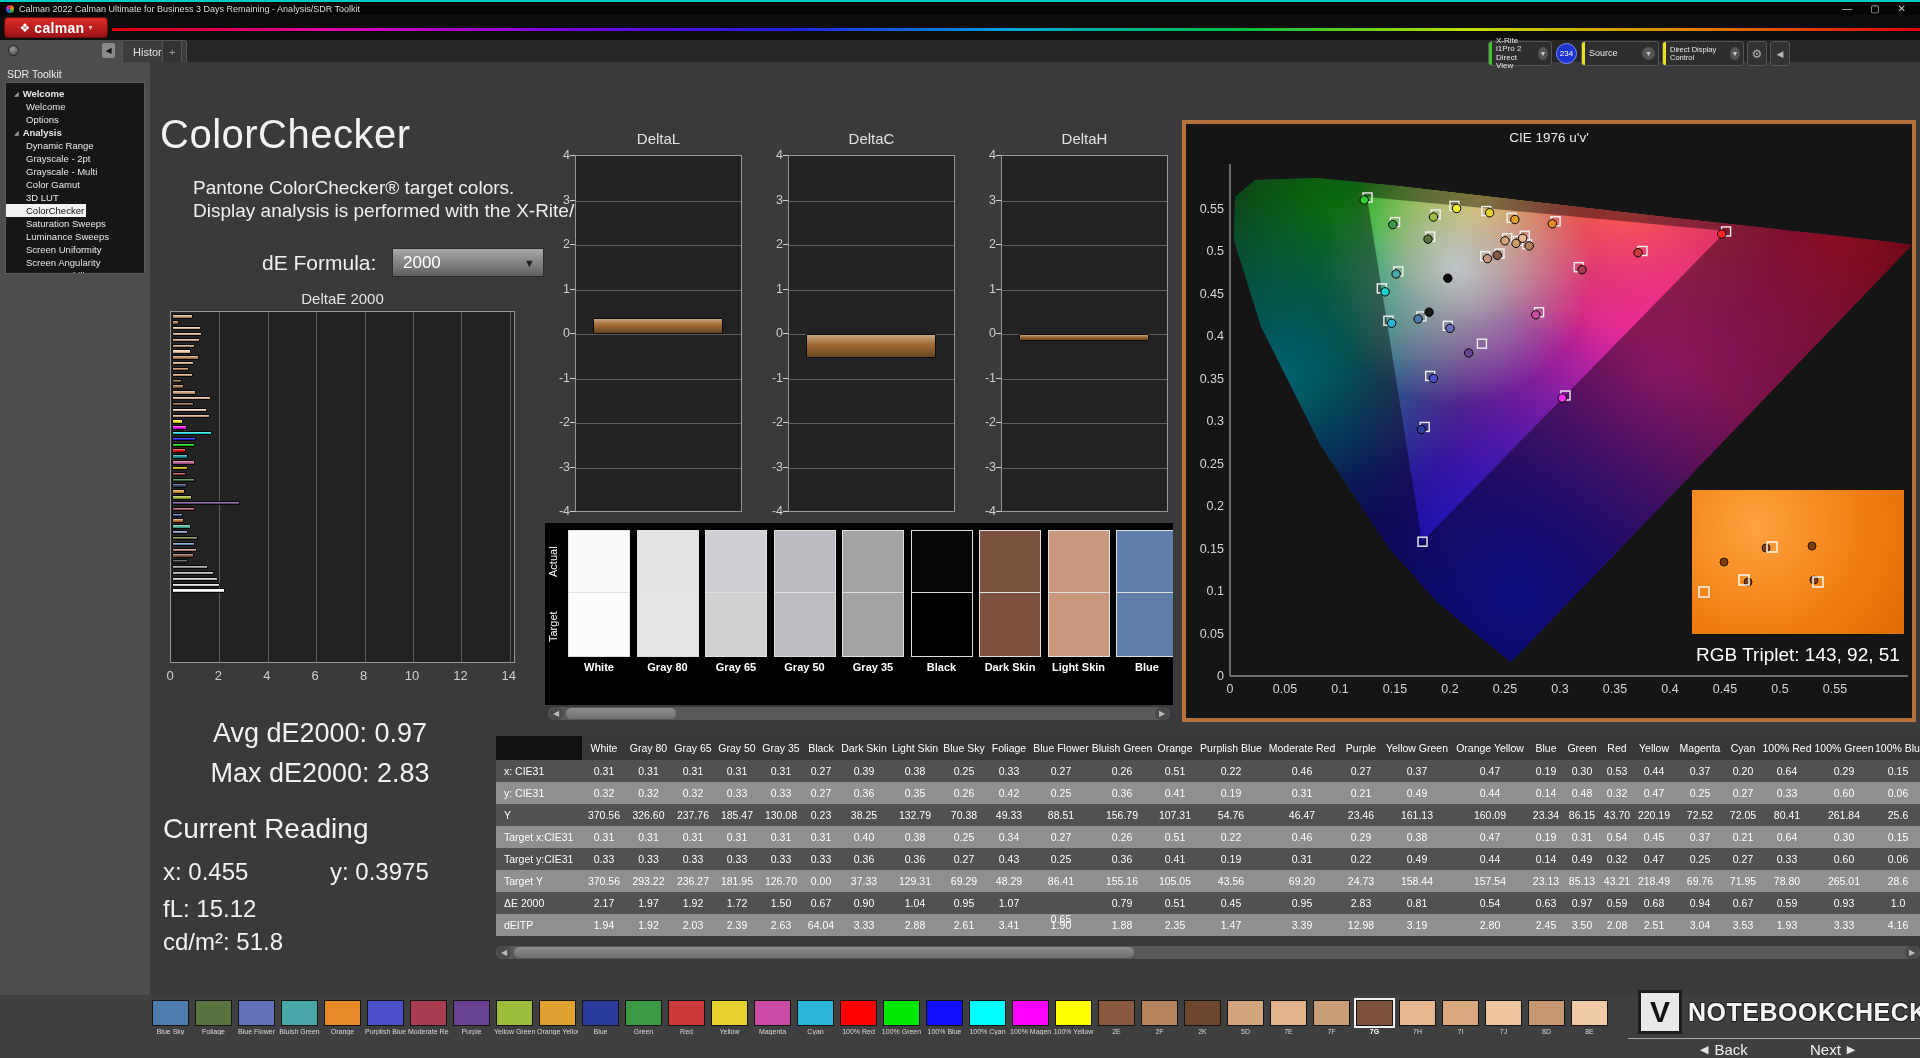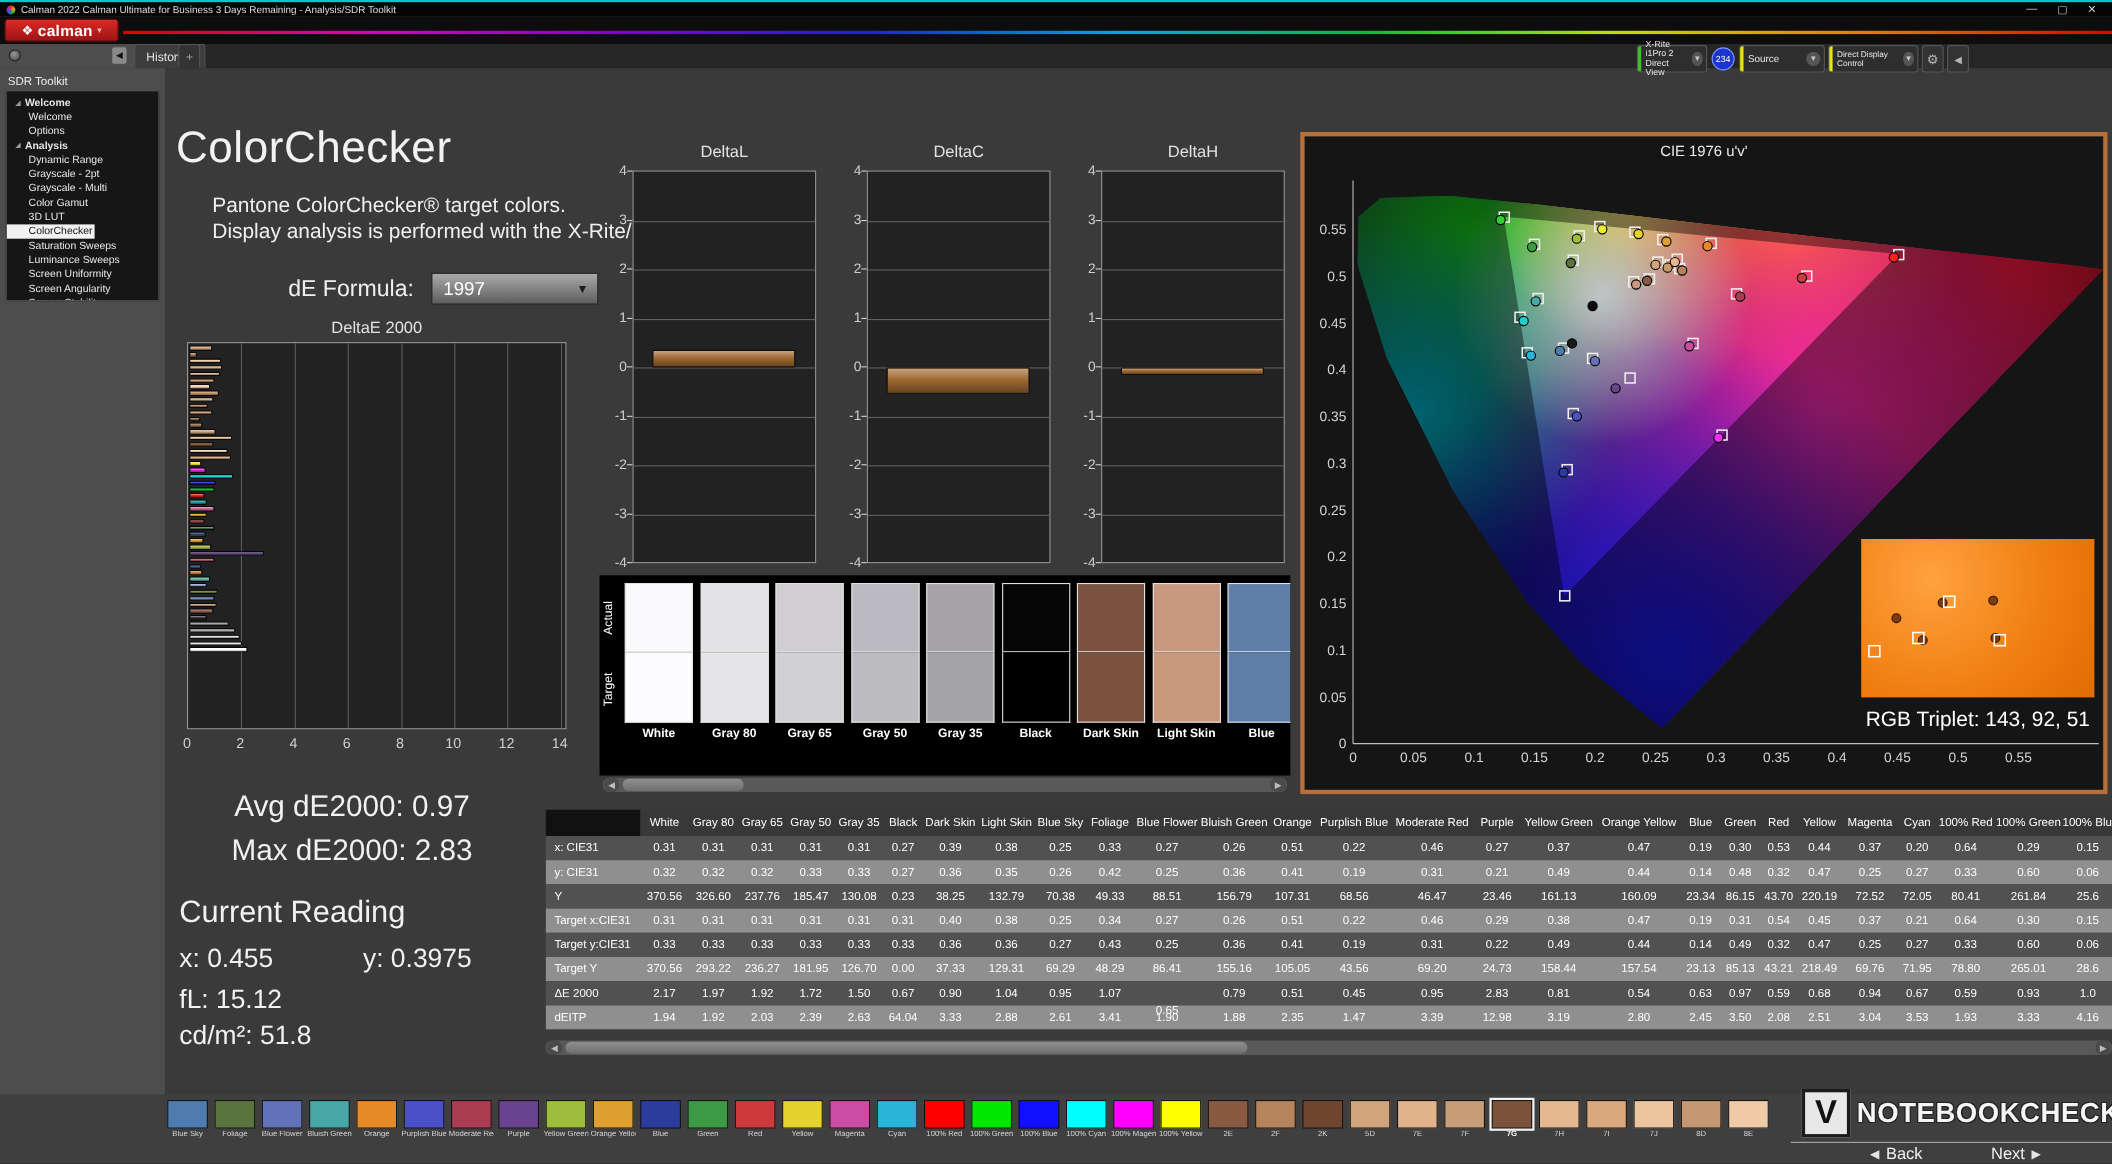--- a/index.html
+++ b/index.html
@@ -188,21 +188,21 @@
       </div>
   </div>
 
   <div class="h1">ColorChecker</div>
   <div class="desc">
     <div>Pantone ColorChecker® target colors.</div>
     <div>Display analysis is performed with the X-Rite/</div>
   </div>
   <div class="deflabel">dE Formula:</div>
   <div class="defselect">
-    <span>1997</span>
+    <span>2000</span>
     <span class="arr">▼</span>
   </div>
 
   <div class="ctitle" style="left:170px;top:290px;width:345px">DeltaE 2000</div>
   <div class="plot" id="deplot" style="left:170px;top:311px;width:345px;height:352px">
       <div class="gl-v" style="left: 48.4px;"></div>
       <div class="gl-v" style="left: 96.8px;"></div>
       <div class="gl-v" style="left: 145.2px;"></div>
       <div class="gl-v" style="left: 193.6px;"></div>
       <div class="gl-v" style="left: 242px;"></div>
@@ -681,21 +681,21 @@
         <div class="tcell" style="width: 44px;">185.47</div>
         <div class="tcell" style="width: 44px;">130.08</div>
         <div class="tcell" style="width: 36px;">0.23</div>
         <div class="tcell" style="width: 50px;">38.25</div>
         <div class="tcell" style="width: 52px;">132.79</div>
         <div class="tcell" style="width: 46px;">70.38</div>
         <div class="tcell" style="width: 44px;">49.33</div>
         <div class="tcell" style="width: 60px;">88.51</div>
         <div class="tcell" style="width: 62px;">156.79</div>
         <div class="tcell" style="width: 44px;">107.31</div>
-        <div class="tcell" style="width: 68px;">68.56</div>
+        <div class="tcell" style="width: 68px;">54.76</div>
         <div class="tcell" style="width: 74px;">46.47</div>
         <div class="tcell" style="width: 44px;">23.46</div>
         <div class="tcell" style="width: 68px;">161.13</div>
         <div class="tcell" style="width: 78px;">160.09</div>
         <div class="tcell" style="width: 34px;">23.34</div>
         <div class="tcell" style="width: 38px;">86.15</div>
         <div class="tcell" style="width: 32px;">43.70</div>
         <div class="tcell" style="width: 42px;">220.19</div>
         <div class="tcell" style="width: 50px;">72.52</div>
         <div class="tcell" style="width: 36px;">72.05</div>

